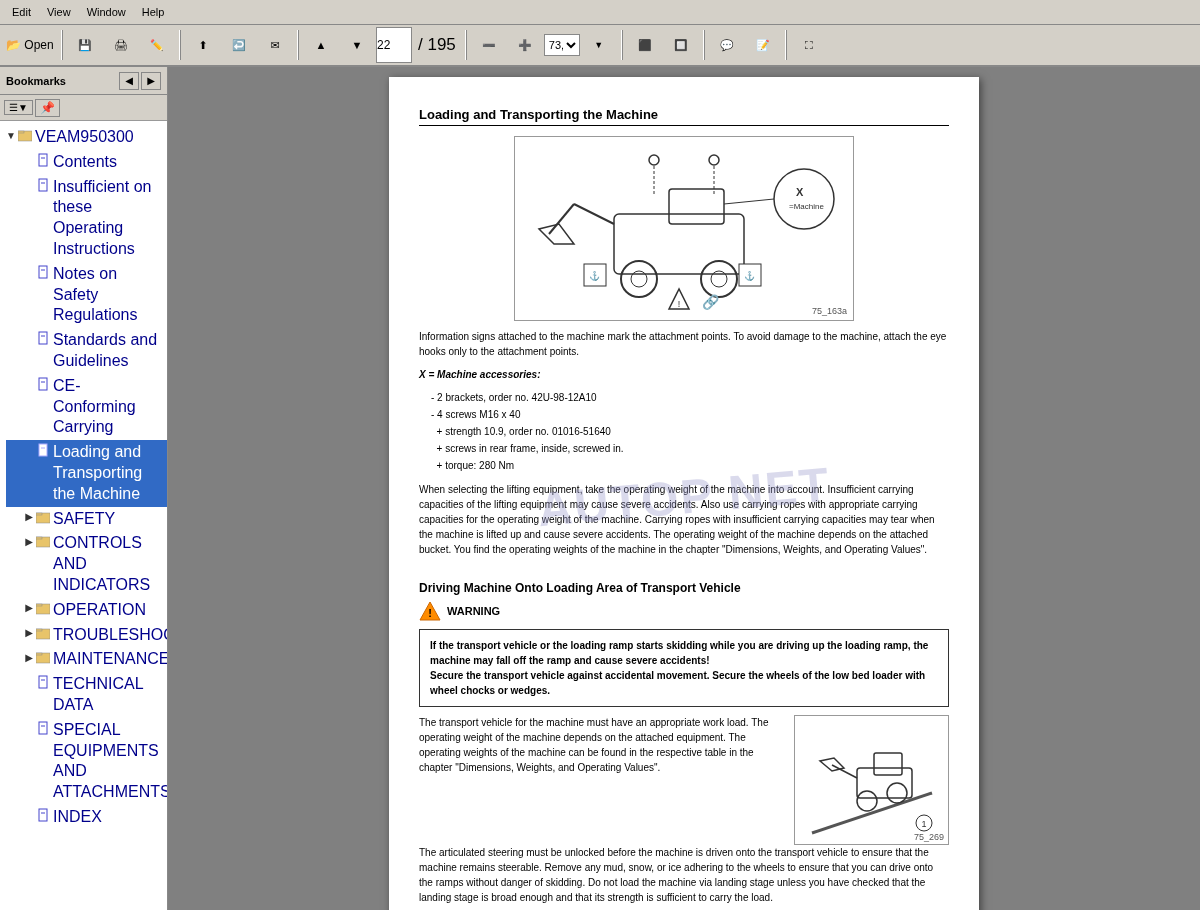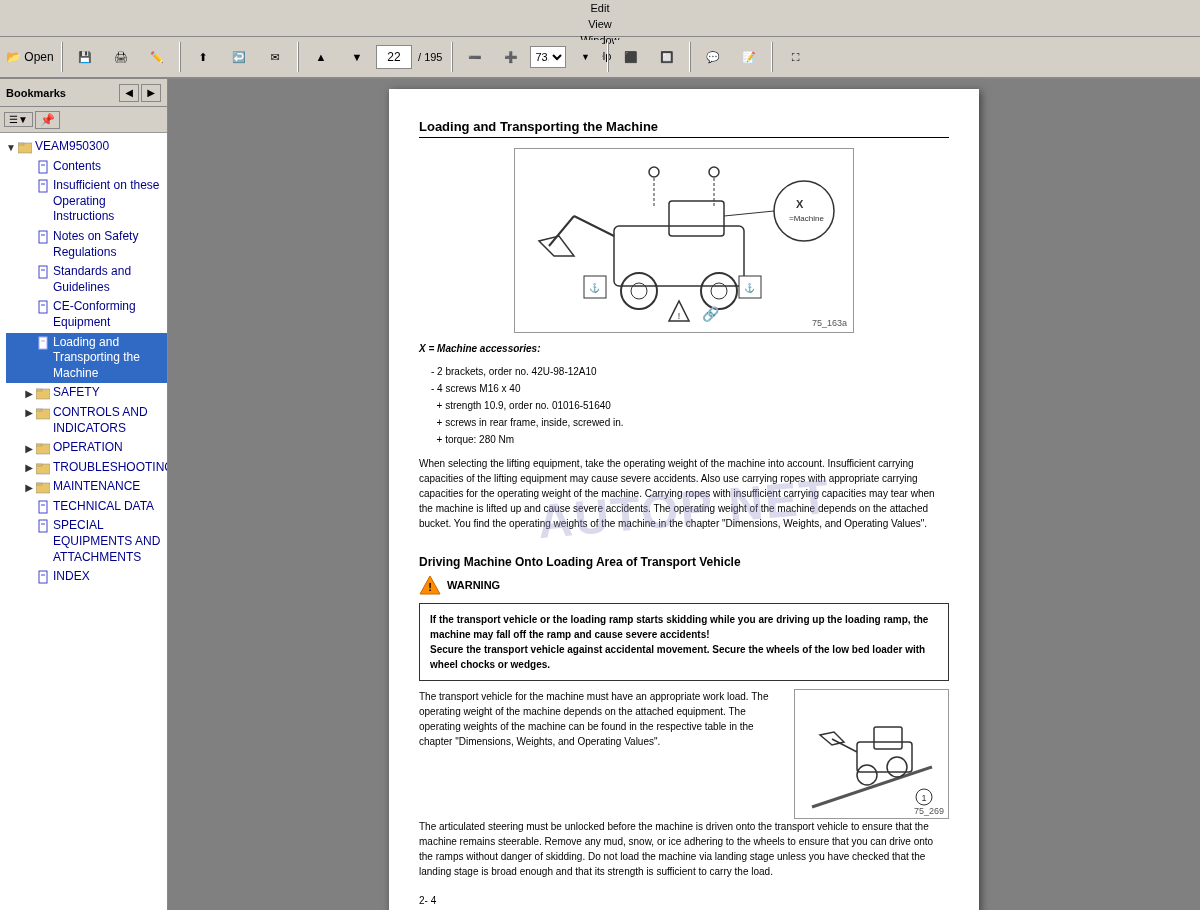--- a/index.html
+++ b/index.html
@@ -1,46 +1,46 @@
 <!DOCTYPE html>
 <html><head>
   <meta charset="utf-8">
   <style>
     * { box-sizing: border-box; margin: 0; padding: 0; }
     body { font-family: Arial, sans-serif; font-size: 12px; background: #c0c0c0; overflow: hidden; width: 1200px; height: 910px; }
 
     
-    .menubar { background: #d4d0c8; height: 37px; display: flex; align-items: center; padding: 0 4px; border-bottom: 1px solid #888; flex-direction: column; }
+    .menubar { background: #d4d0c8; height: 25px; display: flex; align-items: center; padding: 0 4px; border-bottom: 1px solid #888; }
     .menubar span { padding: 2px 8px; cursor: pointer; font-size: 11px; }
 
     
     .toolbar { background: #d4d0c8; height: 42px; display: flex; align-items: center; padding: 2px 4px; border-bottom: 2px solid #888; gap: 2px; }
     .toolbar-btn { background: #d4d0c8; border: 1px solid transparent; padding: 3px 6px; cursor: pointer; height: 34px; display: flex; align-items: center; justify-content: center; font-size: 11px; min-width: 34px; }
     .toolbar-separator { width: 2px; height: 30px; background: #888; margin: 0 3px; border-left: 1px solid #fff; }
-    .page-input { width: 36px; height: 24px; text-align: center; border: 1px solid #888; background: white; font-size: 12px; }
+    .page-input { width: 36px; height: 36px; border: 1px solid #888; background: white; font-size: 12px; }
     .zoom-select { width: 36px; height: 22px; border: 1px solid #888; background: white; font-size: 11px; }
 
     
     .main-area { display: flex; height: calc(910px - 62px); }
 
     
     .sidebar { width: 168px; background: #d4d0c8; border-right: 1px solid #888; display: flex; flex-direction: column; }
     .sidebar-header { background: #d4d0c8; padding: 4px 6px; display: flex; align-items: center; justify-content: space-between; border-bottom: 1px solid #888; height: 28px; }
     .sidebar-header-title { font-size: 11px; font-weight: bold; }
     .sidebar-header-btns { display: flex; gap: 2px; }
     .sidebar-header-btns button { width: 20px; height: 18px; font-size: 10px; background: #d4d0c8; border: 1px solid #888; cursor: pointer; }
 
     .sidebar-toolbar { height: 26px; background: #d4d0c8; display: flex; align-items: center; padding: 2px 4px; border-bottom: 1px solid #999; gap: 2px; }
     .sidebar-tree { overflow-y: auto; flex: 1; padding: 4px 0; background: white; }
 
     .tree-item { display: flex; align-items: flex-start; padding: 2px 4px; cursor: pointer; user-select: none; }
     .tree-item.selected { background: #316ac5; color: white; }
     .tree-toggle { width: 14px; min-width: 14px; height: 14px; display: flex; align-items: center; justify-content: center; font-size: 10px; color: #333; margin-top: 1px; }
     .tree-icon { width: 14px; min-width: 14px; height: 14px; margin-right: 3px; margin-top: 1px; }
-    .tree-label { font-size: 12px; color: #00008b; line-height: 1.3; }
+    .tree-label { font-size: 16px; color: #00008b; line-height: 1.3; }
     .tree-item.selected .tree-label { color: white; }
 
     .indent1 { padding-left: 16px; margin-left: 6px; }
 
     
     .pdf-area { flex: 1; background: #808080; overflow-y: auto; display: flex; justify-content: center; padding: 10px; }
     .pdf-page { background: white; width: 590px; min-height: 840px; padding: 30px 30px; position: relative; box-shadow: 2px 2px 8px rgba(0,0,0,0.5); }
 
     
     .watermark { position: absolute; top: 50%; left: 50%; transform: translate(-50%, -50%) rotate(-5deg); font-size: 48px; font-weight: bold; color: rgba(150,150,200,0.35); white-space: nowrap; z-index: 10; pointer-events: none; letter-spacing: 2px; }
@@ -87,21 +87,21 @@
   <button class="toolbar-btn">🖨</button>
   <button class="toolbar-btn">✏️</button>
   <div class="toolbar-separator"></div>
   <button class="toolbar-btn">⬆</button>
   <button class="toolbar-btn">↩️</button>
   <button class="toolbar-btn">✉</button>
   <div class="toolbar-separator"></div>
   <button class="toolbar-btn">▲</button>
   <button class="toolbar-btn">▼</button>
   <input class="page-input" type="text" value="22" style="">
-  <span style="padding:0 4px; font-size:11px;">/ <span>195</span></span>
+  <span style="padding:0 4px; font-size:17px;">/ <span>195</span></span>
   <div class="toolbar-separator"></div>
   <button class="toolbar-btn">➖</button>
   <button class="toolbar-btn">➕</button>
   <select class="zoom-select">
     <option>50%</option>
     <option>75%</option>
     <option selected="">73,3%</option>
     <option>100%</option>
     <option>125%</option>
     <option>150%</option>
@@ -177,21 +177,21 @@
           </svg>
         <span class="tree-label">Standards and Guidelines</span>
       </div>
 
       <div class="tree-item indent1">
         <span class="tree-toggle">&nbsp;</span>
         <svg class="tree-icon" viewBox="0 0 10 14">
             <rect x="1" y="1" width="8" height="12" fill="white" stroke="#4444cc" stroke-width="1"></rect>
             <line x1="3" y1="5" x2="7" y2="5" stroke="#4444cc" stroke-width="1"></line>
           </svg>
-        <span class="tree-label">CE-Conforming Equipment</span>
+        <span class="tree-label">CE-Conforming Carrying</span>
       </div>
 
       <div class="tree-item indent1 selected">
         <span class="tree-toggle">&nbsp;</span>
         <svg class="tree-icon" viewBox="0 0 10 14">
             <rect x="1" y="1" width="8" height="12" fill="white" stroke="#aaaaff" stroke-width="1"></rect>
             <line x1="3" y1="5" x2="7" y2="5" stroke="#aaaaff" stroke-width="1"></line>
           </svg>
         <span class="tree-label">Loading and Transporting the Machine</span>
       </div>
@@ -311,20 +311,21 @@
           <text x="178" y="163" font-size="14" fill="#333">🔗</text>
 
           <circle cx="280" cy="55" r="30" fill="white" stroke="#333" stroke-width="1.5"></circle>
           <text x="272" y="52" font-size="11" font-weight="bold" fill="#333">X</text>
           <text x="265" y="65" font-size="8" fill="#333">=Machine</text>
           <line x1="200" y1="60" x2="250" y2="55" stroke="#333" stroke-width="1"></line>
         </svg>
         <span class="machine-img-label">75_163a</span>
       </div>
 
+      <p class="pdf-body">Information signs attached to the machine mark the attachment points. To avoid damage to the machine, attach the eye hooks only to the attachment points.</p>
 
       <p class="pdf-body" style="font-weight:bold;font-style:italic;">X = Machine accessories:</p>
       <div class="pdf-list">
         <div class="pdf-list-item">- <span>2 brackets, order no. 42U-98-12A10</span></div>
         <div class="pdf-list-item">- <span>4 screws M16 x 40</span></div>
         <div class="pdf-list-item">&nbsp;&nbsp;<span>+ strength 10.9, order no. 01016-51640</span></div>
         <div class="pdf-list-item">&nbsp;&nbsp;<span>+ screws in rear frame, inside, screwed in.</span></div>
         <div class="pdf-list-item">&nbsp;&nbsp;<span>+ torque: 280 Nm</span></div>
       </div>
 

